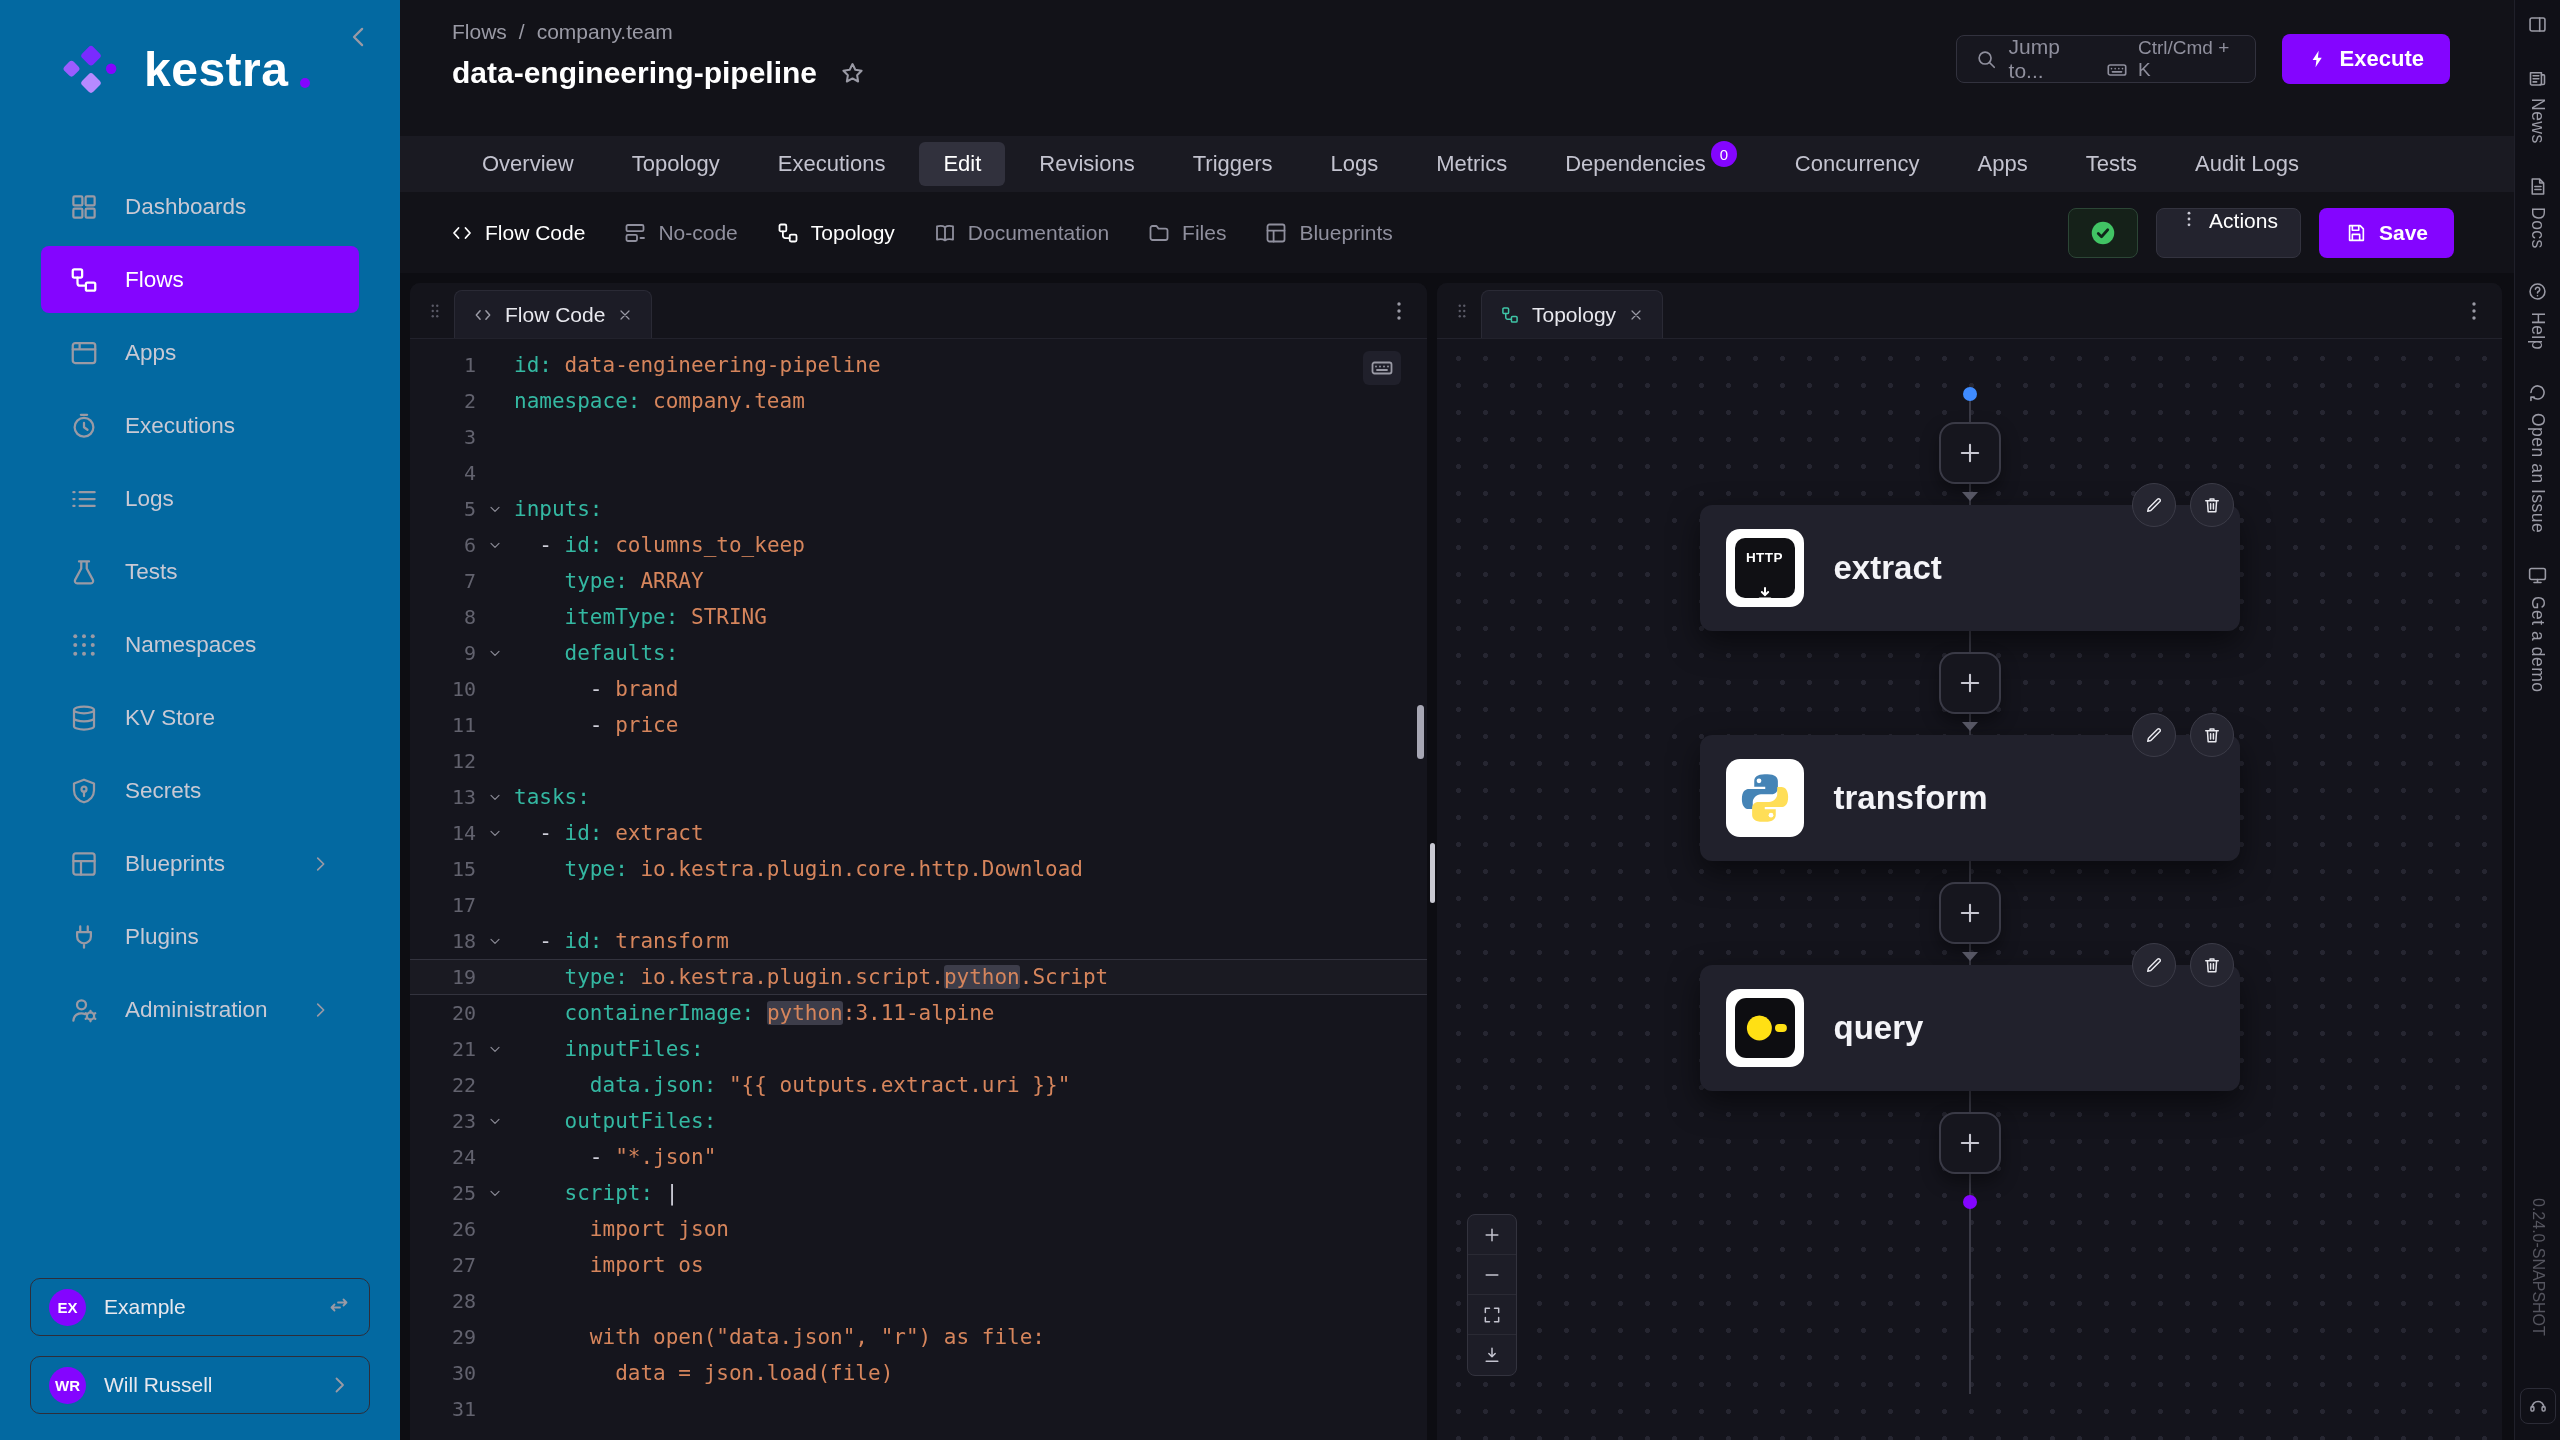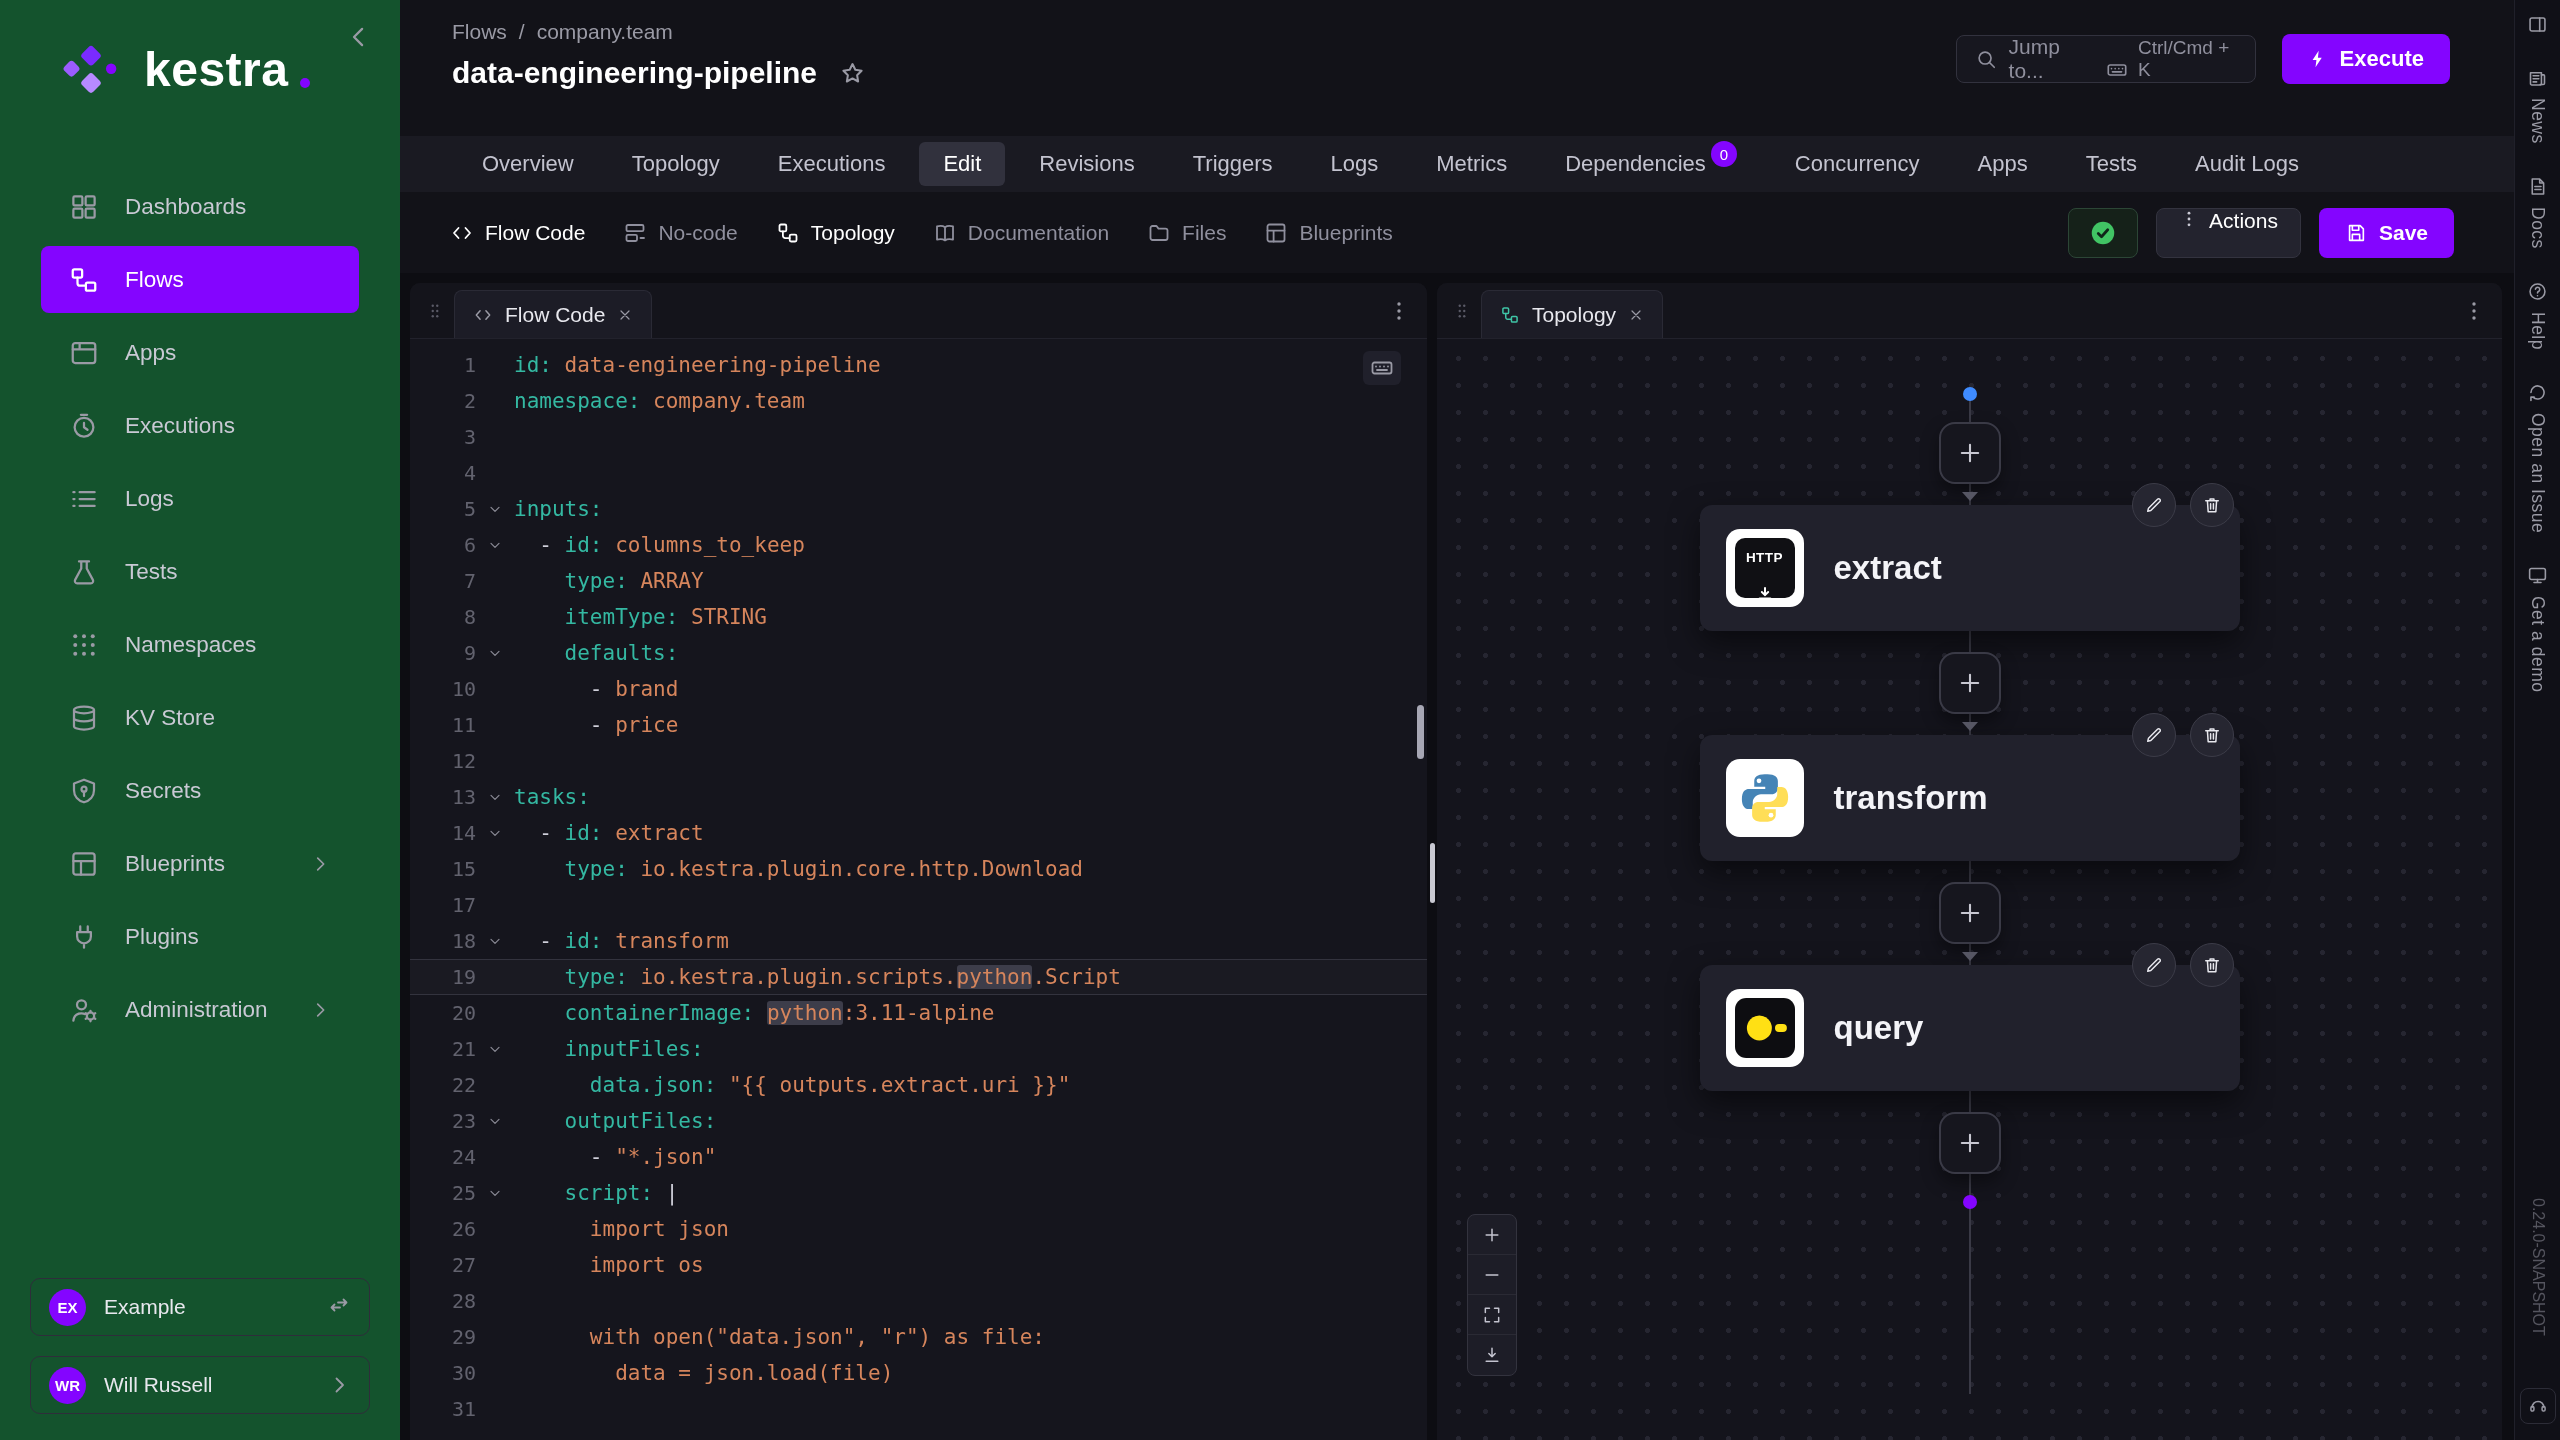--- a/index.html
+++ b/index.html
@@ -6,21 +6,21 @@
   html,body { width:2560px; height:1440px; overflow:hidden; background:#0d0d12; color:#e8e8ee;
     font-family:"Liberation Sans", sans-serif; }
   [data-interactable="true"] { cursor:pointer; }
   .icn { display:inline-flex; width:24px; height:24px; flex:none; }
   .icn svg { width:100%; height:100%; }
   button { font-family:inherit; }
 
   .app { display:flex; width:100%; height:100%; }
 
   
-  .sidebar { width:400px; min-width:400px; background:#14532d; display:flex; flex-direction:column; position:relative; }
+  .sidebar { width:400px; min-width:400px; background:#0369a1; display:flex; flex-direction:column; position:relative; }
   .sb-top { height:150px; position:relative; }
   .collapse-btn { position:absolute; top:22px; right:26px; width:30px; height:30px; color:#9a9aa5; background:none; border:none; }
   .logo { display:flex; align-items:center; gap:20px; padding:42px 0 0 58px; }
   .logo-mark { width:66px; height:52px; }
   .logo-text { font-size:48px; font-weight:bold; letter-spacing:.5px; color:#fff; }
   .logo-dot { width:10px; height:10px; border-radius:50%; background:#8405ff; align-self:flex-end; margin:0 0 9px -8px; }
   .sb-nav { padding:20px 41px 0; display:flex; flex-direction:column; }
   .sb-item { display:flex; align-items:center; gap:26px; height:67px; padding:0 28px; border-radius:8px;
     color:#c9c9d4; font-size:22.5px; margin:3px 0; }
   .sb-item .icn { width:30px; height:30px; color:#9a9aa5; }
@@ -649,21 +649,21 @@
                 <span class="fold" data-interactable="true">
                   <svg viewBox="0 0 24 24" fill="none" stroke="currentColor" stroke-width="1.8" stroke-linecap="round" stroke-linejoin="round">
                     <path d="M6 9.5l6 6 6-6"></path>
                   </svg>
                 </span>
                 <span class="ct" data-interactable="false"><span class="tk-p">  - </span><span class="tk-k">id:</span><span class="tk-v"> transform</span></span>
               </div>
               <div class="code-line current" data-interactable="true">
                 <span class="ln" data-interactable="false">19</span>
                 <span class="fold" data-interactable="false"></span>
-                <span class="ct" data-interactable="false"><span class="tk-p">    </span><span class="tk-k">type:</span><span class="tk-v"> io.kestra.plugin.scripts.</span><span class="tk-h">python</span><span class="tk-v">.Script</span></span>
+                <span class="ct" data-interactable="false"><span class="tk-p">    </span><span class="tk-k">type:</span><span class="tk-v"> io.kestra.plugin.script.</span><span class="tk-h">python</span><span class="tk-v">.Script</span></span>
               </div>
               <div class="code-line" data-interactable="true">
                 <span class="ln" data-interactable="false">20</span>
                 <span class="fold" data-interactable="false"></span>
                 <span class="ct" data-interactable="false"><span class="tk-p">    </span><span class="tk-k">containerImage:</span><span class="tk-v"> </span><span class="tk-h">python</span><span class="tk-v">:3.11-alpine</span></span>
               </div>
               <div class="code-line" data-interactable="true">
                 <span class="ln" data-interactable="false">21</span>
                 <span class="fold" data-interactable="true">
                   <svg viewBox="0 0 24 24" fill="none" stroke="currentColor" stroke-width="1.8" stroke-linecap="round" stroke-linejoin="round">

